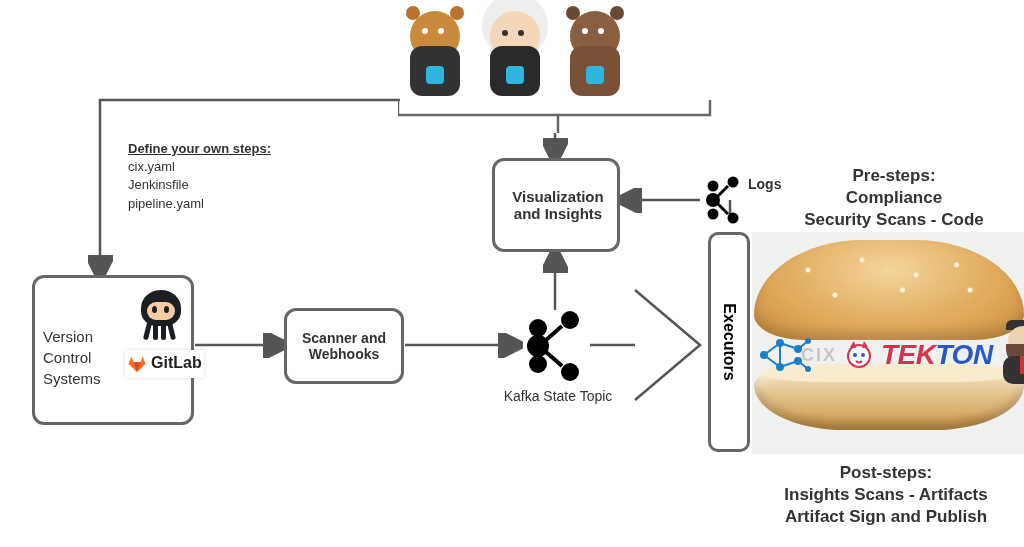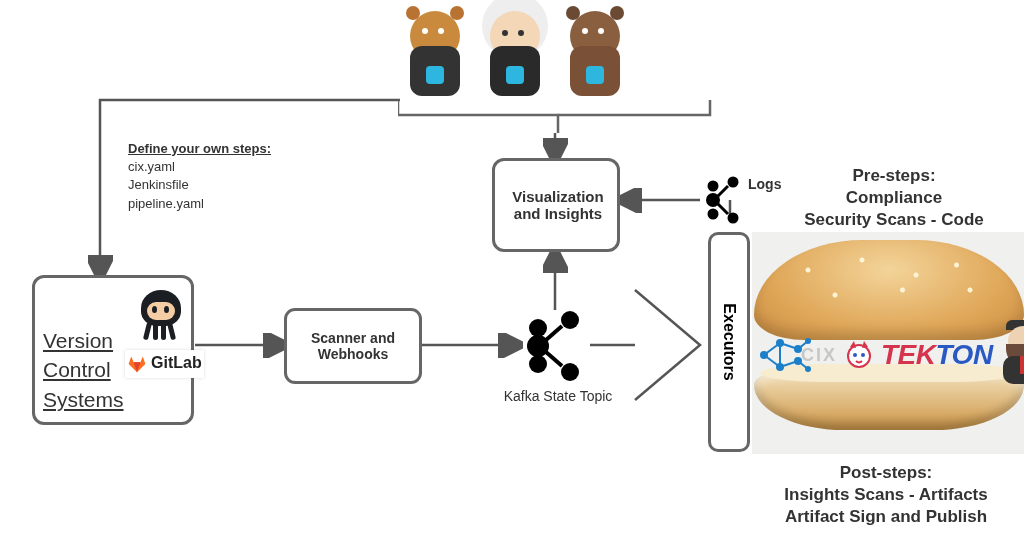--- a/index.html
+++ b/index.html
@@ -15,21 +15,21 @@
     align-items: center;
     justify-content: center;
     text-align: center;
     font-weight: 600;
     color: #333;
     padding: 8px;
   }
 
   .label { position: absolute; color: #333; }
 
-  .vcs-labels { font-size: 21px; line-height: 1.4; position:absolute;text-decoration:underline; }
+  .vcs-labels { font-size: 15px; line-height: 1.4; position:absolute; }
   .define-steps { font-size: 13px; line-height: 1.4; margin-left: 36px; }
   .define-steps .hd { font-weight: 700; text-decoration: underline; }
 
   .kafka-label { font-size: 14px; text-align:center; }
   .logs-label { font-size: 14px; font-weight:700; }
   .pre-post { font-size: 17px; font-weight:700; text-align:center; line-height:1.3; }
 
   .gitlab-text { font-weight:800; font-size:16px; color:#222; }
 
   .executors {
@@ -231,21 +231,21 @@
     </div>
     <div style="position:absolute; left:90px; top:72px; display:flex; align-items:flex-start; gap:4px; background:#fff; padding:4px 2px; box-shadow:0 0 3px rgba(0,0,0,0.15);">
       <svg class="gitlab-logo" viewBox="0 0 24 24" style="position:static;">
         <path fill="#fc6d26" d="M12 22 L2 12 L5 3 L8 10 L16 10 L19 3 L22 12 Z"></path>
         <path fill="#e24329" d="M12 22 L8 10 L16 10 Z"></path>
       </svg>
       <span class="gitlab-text">GitLab</span>
     </div>
   </div>
 
-  <div class="box" style="left:284px; top:308px; width:138px; height:76px; font-size:14px;border-radius:11px;">
+  <div class="box" style="left:284px; top:308px; width:120px; height:76px; font-size:14px;">
     <span>Scanner and Webhooks</span>
   </div>
 
   <svg class="kafka-icon" style="left:518px; top:308px;" width="72" height="76" viewBox="0 0 72 76">
     <circle cx="20" cy="20" r="9"></circle>
     <circle cx="20" cy="56" r="9"></circle>
     <circle cx="20" cy="38" r="11"></circle>
     <circle cx="52" cy="12" r="9"></circle>
     <circle cx="52" cy="64" r="9"></circle>
     <line x1="20" y1="28" x2="20" y2="30"></line>

